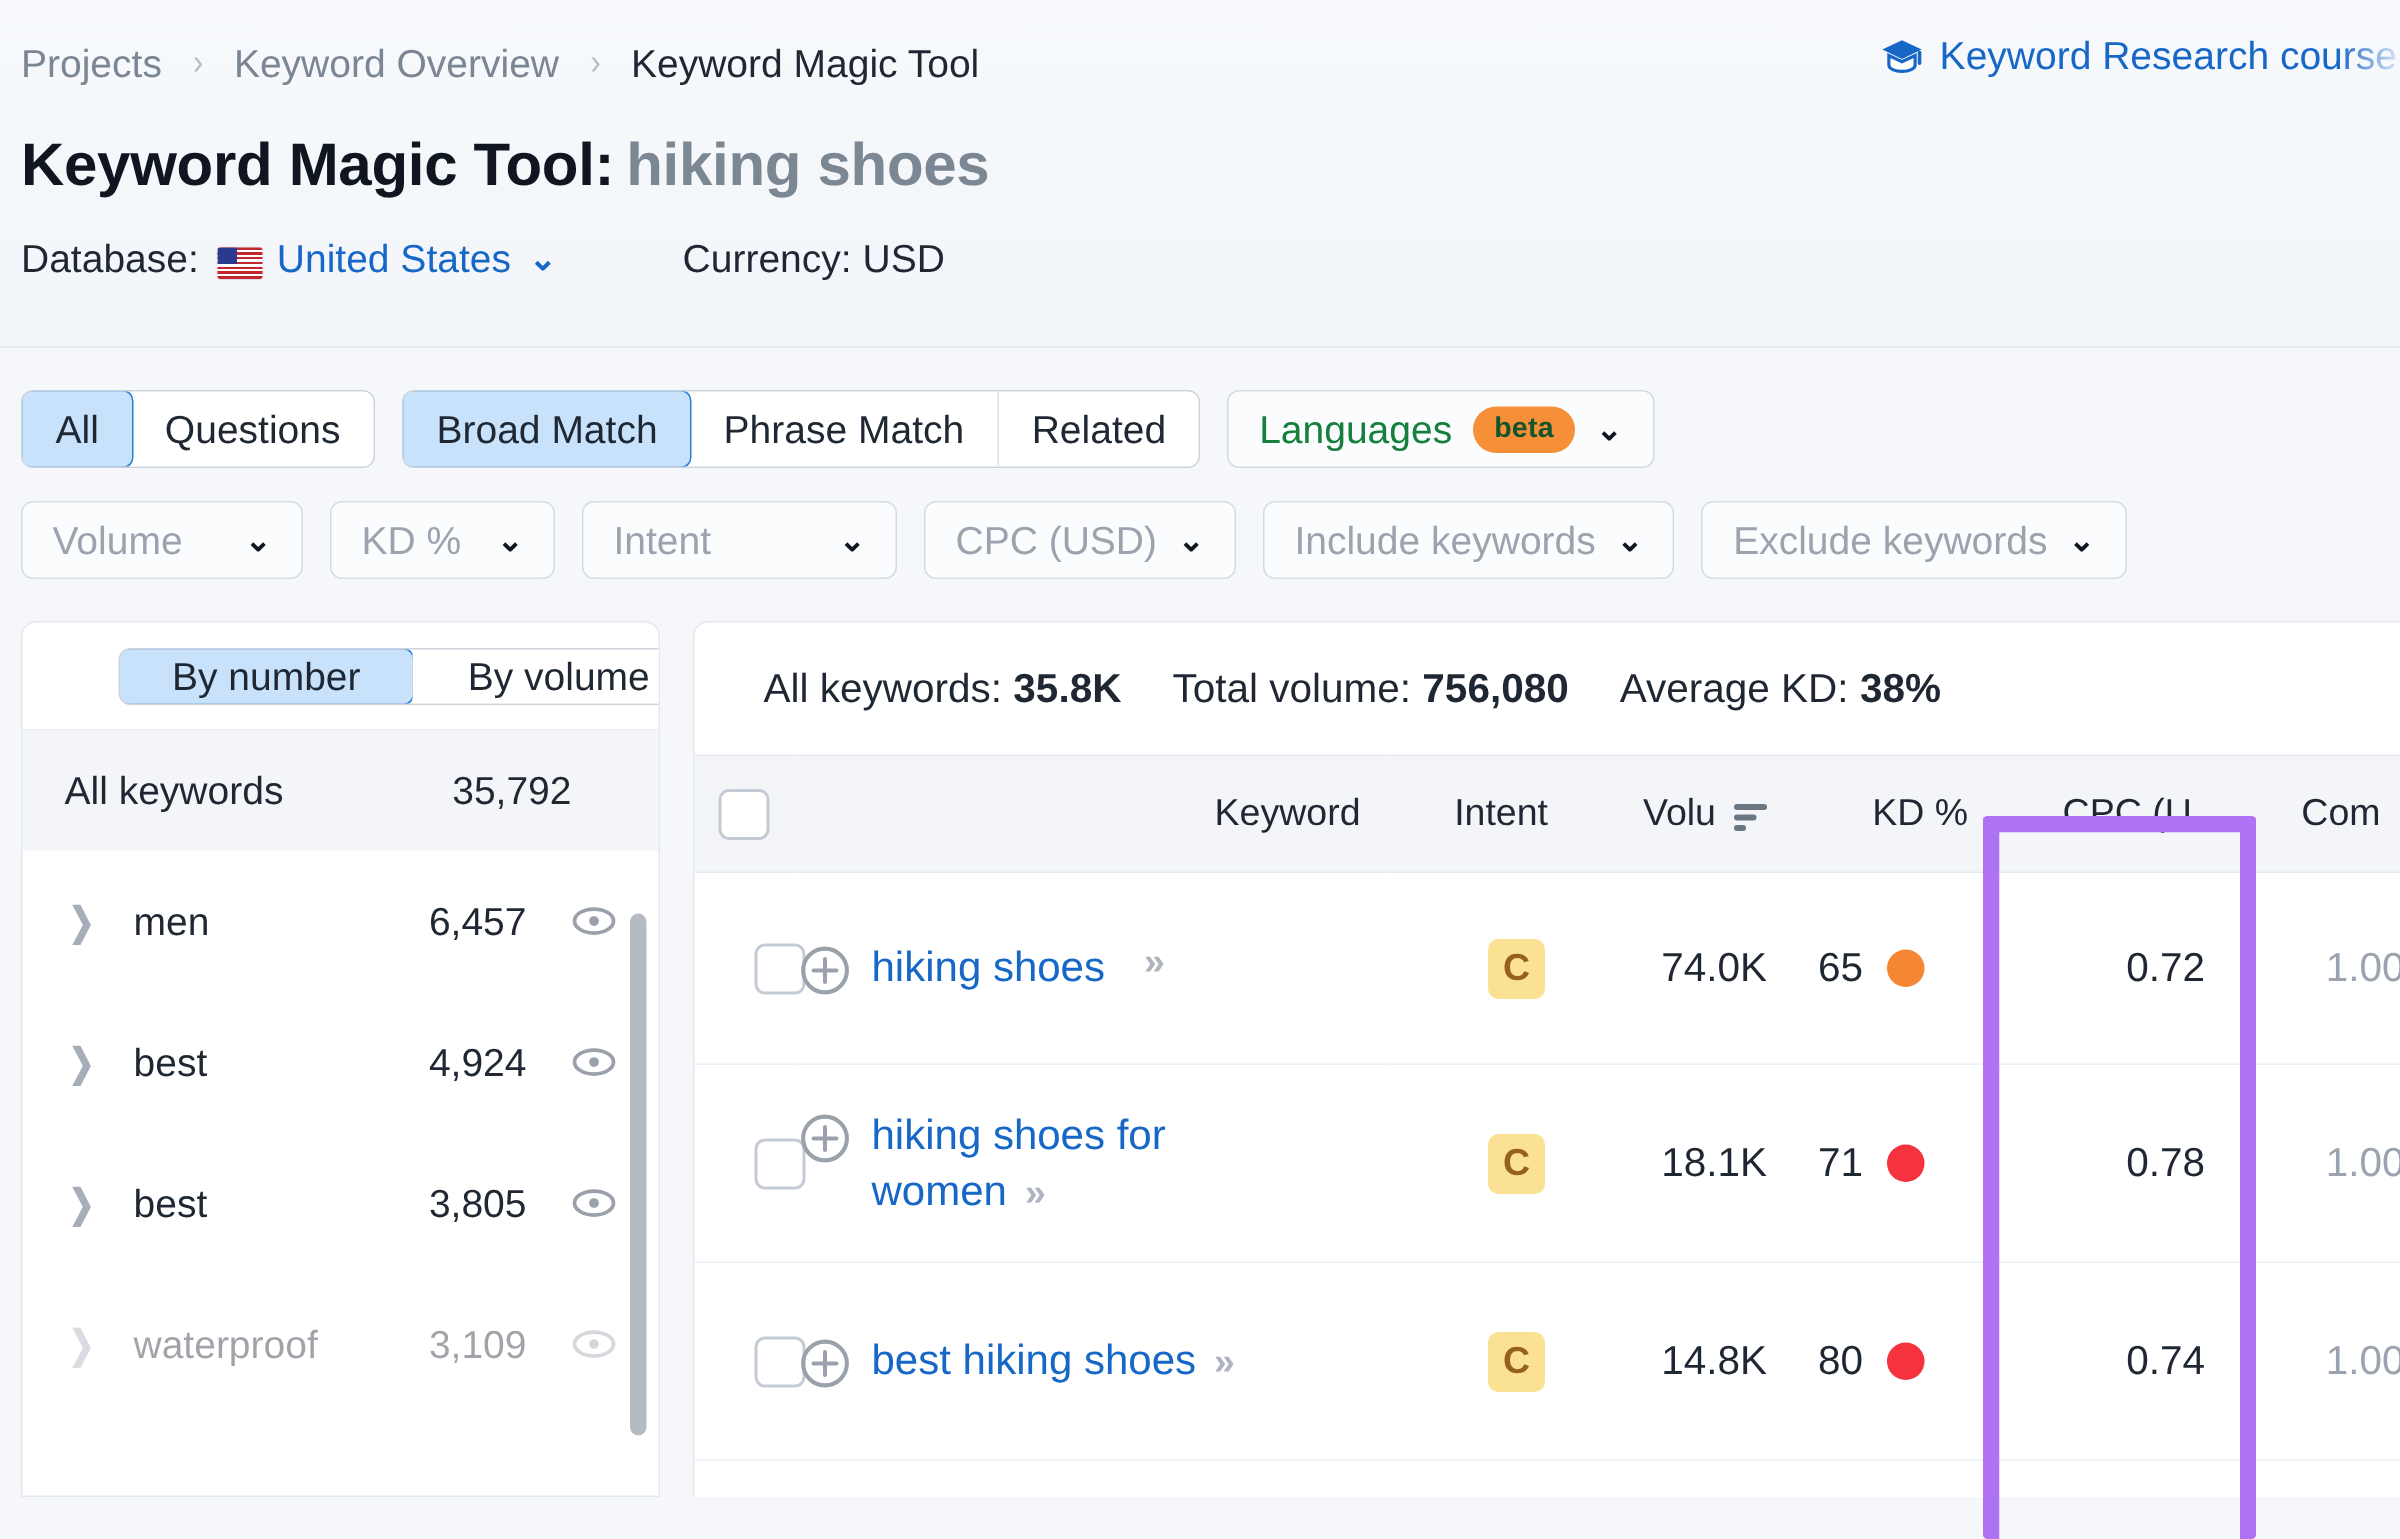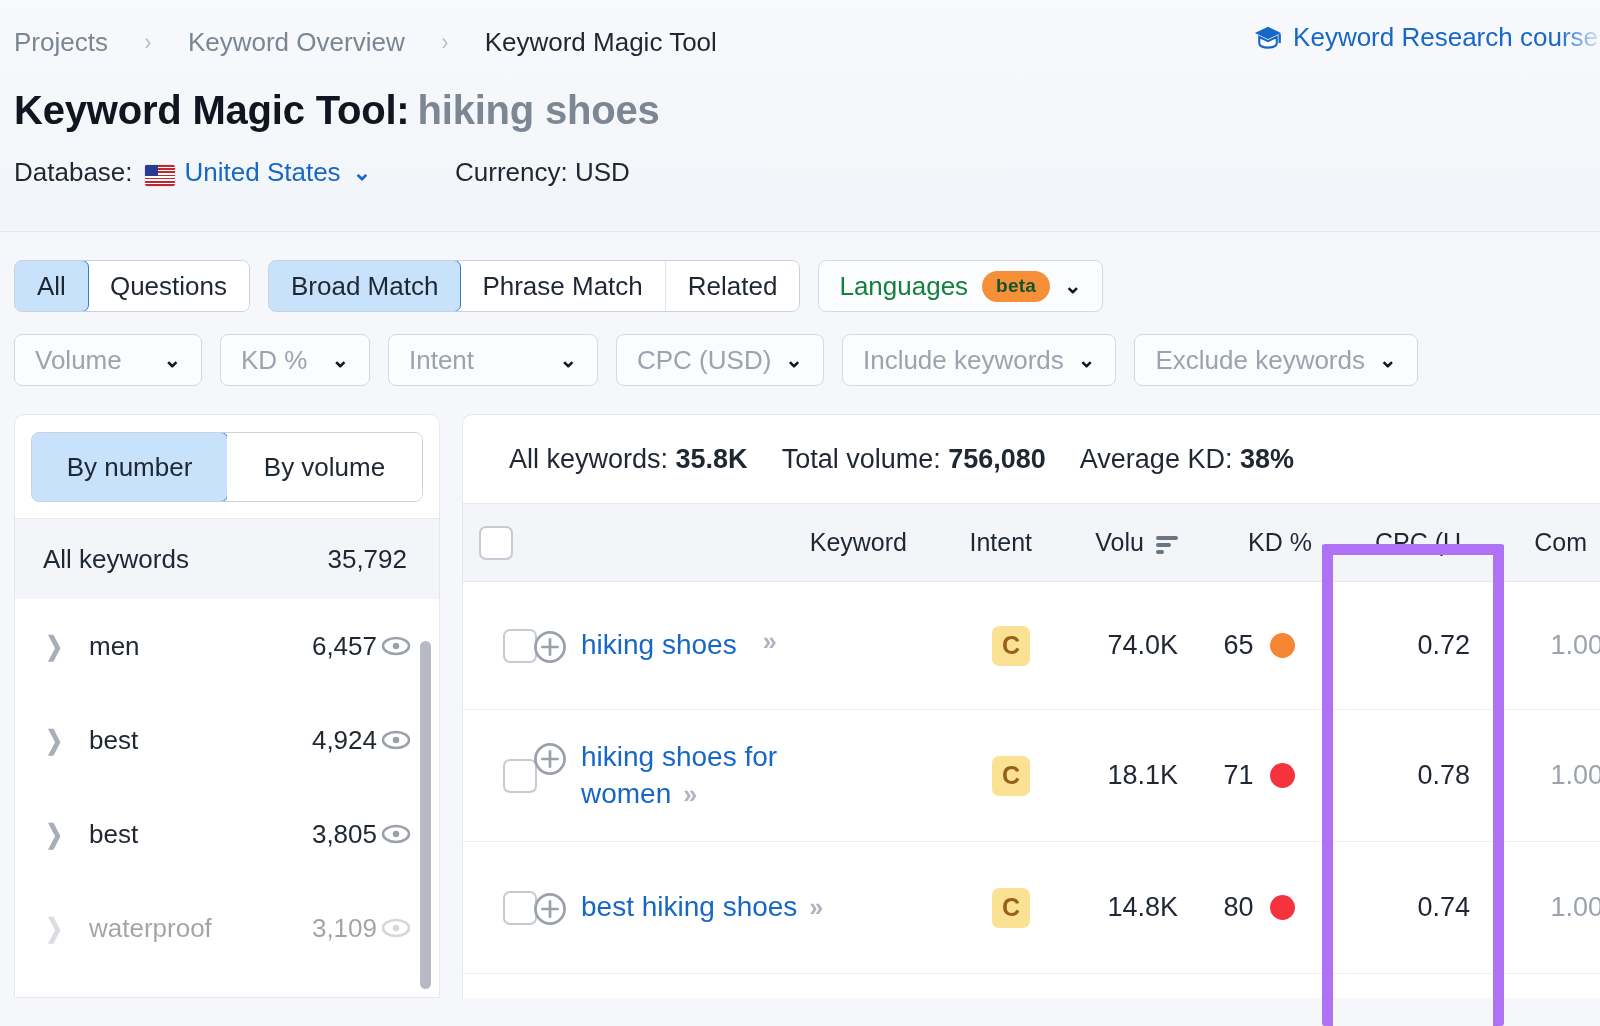--- a/index.html
+++ b/index.html
@@ -13,21 +13,21 @@
 
   
   .header {
     position: relative;
     padding: 22px 0 0 14px;
     background: linear-gradient(180deg,#f7f9fc 0%, #f2f5f9 100%);
     height: 232px;
     border-bottom: 1px solid #e3e7ee;
   }
   .breadcrumb {
-    display: flex; align-items: center; gap: 16px;
+    display: flex; align-items: center; gap: 0;
     font-size: 26px; color: #6b7280; height: 40px;
   }
   .crumb { color: #7b8694; white-space: nowrap; }
   .crumb.current { color: #1f2733; }
   .crumb-sep {
     color: #b4bcc7; font-size: 24px;
     padding: 0 20px; line-height: 1;
     transform: scaleX(0.85);
   }
   .course-link {
@@ -112,21 +112,21 @@
 
   
   .sidebar {
     width: 426px; background: #fff;
     border: 1px solid #e4e8ee; border-radius: 10px 10px 0 0;
     overflow: hidden; position: relative; height: 584px;
   }
   .sidebar-toggle { padding: 17px 16px 16px; }
   .toggle-group {
     display: flex; border: 1px solid #ccd2db; border-radius: 8px;
-    overflow: hidden; background: #fff; height: 70px; width: 100%;
+    overflow: hidden; background: #fff; height: 38px; width: 100%; margin-left: 48px;
   }
   .toggle {
     flex: 1; display: flex; align-items: center; justify-content: center;
     font-size: 26px; color: #1f2733; background: #fff;
   }
   .toggle.active {
     background: #c9e2fb; border: 1px solid #2a7fd4;
     border-radius: 7px; margin: -1px;
   }
   .sidebar-list { border-top: 1px solid #e8ebf0; position: relative; }
@@ -135,21 +135,21 @@
     height: 94px; padding: 0 28px 0 28px;
     font-size: 26px; color: #1f2733;
     border-bottom: none;
   }
   .side-row.all { background: #f3f5f9; height: 80px; }
   .side-row .chev {
     width: 26px; color: #a7aeb9; font-size: 26px; font-weight: bold;
     flex: 0 0 auto; margin-right: 20px; transform: scaleX(0.8);
   }
   .side-row .s-label { flex: 1; }
-  .side-row .s-count { margin-right: 4px; }
+  .side-row .s-count { margin-right: 30px; }
   .eye { width: 30px; height: 30px; flex: 0 0 auto; }
   .side-row.all .s-label { margin-left: 0; }
   .side-row.faded { opacity: .42; }
   .sb-scroll {
     position: absolute; right: 8px; top: 122px;
     width: 11px; height: 348px; border-radius: 6px;
     background: #b6bbc3;
   }
 
   
@@ -178,21 +178,21 @@
   th.c-vol { width: 148px; background: #dfe3ea; padding-right: 18px; }
   th.c-kd { width: 132px; padding-right: 22px; }
   th.c-cpc { width: 170px; padding-right: 28px; }
   th.c-com { width: 105px; color: #9aa3ae; text-align: right; padding-right: 0; }
 
   td { border-bottom: 1px solid #eceff3; padding: 0 16px; font-size: 27px; color: #1f2733; vertical-align: middle; }
   td.c-check { padding-left: 40px; }
   td.c-kw { padding-left: 0; }
   td.c-intent { text-align: right; padding-right: 18px; }
   td.c-vol { text-align: right; padding-right: 18px; }
-  td.c-kd { text-align: center; padding-right: 22px; }
+  td.c-kd { text-align: left; padding-right: 22px; }
   td.c-cpc { text-align: right; padding-right: 28px; }
   td.c-com { text-align: right; padding-right: 0; color: #9aa3ae; }
 
   tr.krow { height: 128px; }
   tr.krow.tall { height: 132px; }
 
   .chk {
     width: 34px; height: 34px; border: 2px solid #c5cbd4;
     border-radius: 7px; background: #fff; display: block;
   }

